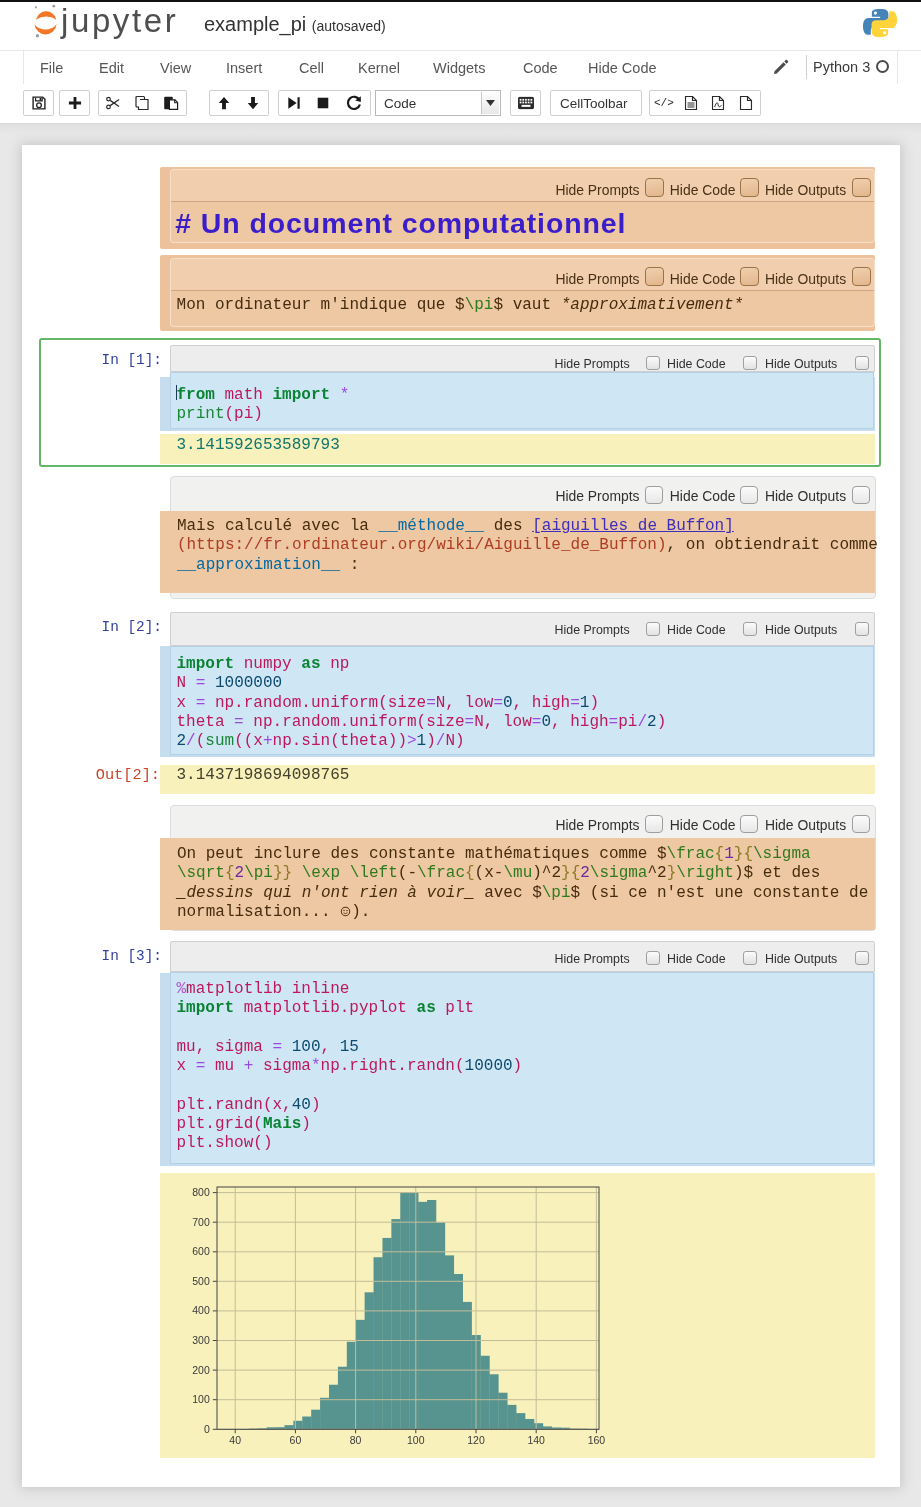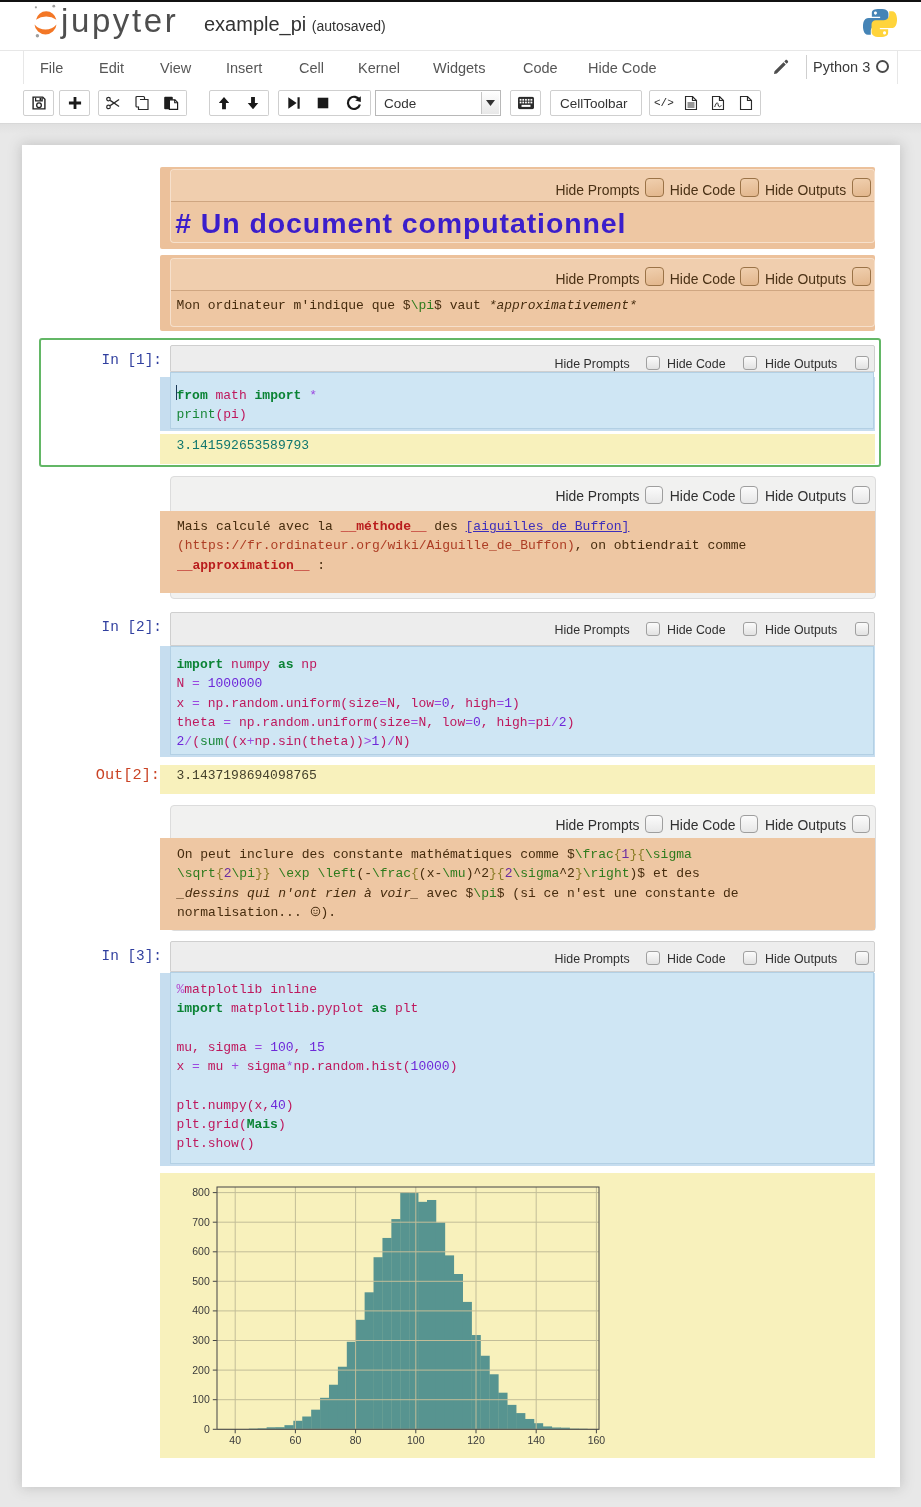--- a/index.html
+++ b/index.html
@@ -5,43 +5,43 @@
 html,body{margin:0;padding:0}
 body{width:921px;height:1507px;position:relative;background:#e8e8e8;font-family:"Liberation Sans",sans-serif;overflow:hidden}
 .abs{position:absolute}
 #topbar{left:0;top:0;width:921px;height:2px;background:#111}
 #header{left:0;top:2px;width:921px;height:48px;background:#fff}
 #menubar{left:0;top:50px;width:921px;height:34px;background:#fff;border-top:1px solid #e7e7e7}
 #toolbar{left:0;top:85px;width:921px;height:38px;background:#fff;border-bottom:1px solid #d8d8d8}
 #paper{left:22px;top:145px;width:878px;height:1342px;background:#fff;box-shadow:0 0 12px 1px rgba(87,87,87,0.25)}
 .menu{font-size:14.5px;color:#565656}
 .mono{font-family:"Liberation Mono",monospace;white-space:pre}
-.code{font-size:13px;line-height:19.3px}
+.code{font-size:16px;line-height:19.3px}
 .btn{position:absolute;top:90px;height:26px;background:#fff;border:1px solid #cfcfcf;border-radius:2px;box-sizing:border-box}
 .btn svg{position:absolute;left:50%;top:50%;transform:translate(-50%,-50%)}
 
 .ctbgrey{position:absolute;background:#ededed;border:1px solid #cfcfcf;border-radius:2px 2px 0 0;box-sizing:border-box}
 .hplabel{position:absolute;white-space:nowrap}
 .cb{position:absolute;box-sizing:border-box}
 .cb-code{width:14px;height:14px;border:1px solid #a0a0a0;border-radius:3px;background:linear-gradient(#fbfbfb,#e2e2e2)}
 .cb-mdA{width:19px;height:19px;border:1.5px solid #9b7347;border-radius:4px;background:linear-gradient(170deg,#f0cfae,#e2b68c)}
 .cb-mdB{width:18px;height:18px;border:1.5px solid #9e9e9e;border-radius:4px;background:linear-gradient(#fbfbfb,#e7e7e7)}
 .lbl-code{font-size:12.4px;color:#303030}
 .lbl-mdA{font-size:13.9px;color:#4a3115}
 .lbl-mdB{font-size:13.9px;color:#303030}
 
 .kw{color:#0a8334;font-weight:bold}
 .bi{color:#198738}
-.nm{color:#6d28d9}
+.nm{color:#0c4a6e}
 .op{color:#9b4ae0}
 .mg{color:#b44fd0}
 .pl{color:#be185d}
 
 .mdp{color:#462c0e}
-.mdb{color:#b91c1c;font-weight:bold}
+.mdb{color:#0369a1;font-weight:normal}
 .mde{color:#462c0e;font-style:italic}
 .mdl{color:#3d2ebb;text-decoration:underline}
 .mdu{color:#ad3d24}
 .mdg{color:#2e7b1d}
 .mbr{color:#8a7c26}
 .mnum{color:#6a2ca0}
 </style>
 </head>
 <body>
 <div class="abs" id="topbar"></div>
@@ -310,23 +310,23 @@
 <div class="abs hplabel lbl-code" style="left:667px;top:952.4px">Hide Code</div>
 <div class="abs cb cb-code" style="left:743px;top:951.3px"></div>
 <div class="abs hplabel lbl-code" style="left:765px;top:952.4px">Hide Outputs</div>
 <div class="abs cb cb-code" style="left:855px;top:951.3px"></div>
 <div class="abs" style="left:160px;top:972.7px;width:715px;height:193.3px;background:#c6ddef"></div>
 <div class="abs" style="left:170px;top:972px;width:704px;height:192px;background:#cfe6f4;border:1px solid #b3d0e4;box-sizing:border-box"></div>
 <div class="abs mono code" style="left:176.5px;top:979.9px"><span class="mg">%</span><span class="pl">matplotlib inline</span>
 <span class="kw">import</span><span class="pl"> matplotlib.pyplot </span><span class="kw">as</span><span class="pl"> plt</span>
 
 <span class="pl">mu, sigma </span><span class="op">=</span><span class="pl"> </span><span class="nm">100</span><span class="pl">, </span><span class="nm">15</span>
-<span class="pl">x </span><span class="op">=</span><span class="pl"> mu </span><span class="op">+</span><span class="pl"> sigma</span><span class="op">*</span><span class="pl">np.random.hist(</span><span class="nm">10000</span><span class="pl">)</span>
-
-<span class="pl">plt.numpy(x,</span><span class="nm">40</span><span class="pl">)</span>
+<span class="pl">x </span><span class="op">=</span><span class="pl"> mu </span><span class="op">+</span><span class="pl"> sigma</span><span class="op">*</span><span class="pl">np.right.randn(</span><span class="nm">10000</span><span class="pl">)</span>
+
+<span class="pl">plt.randn(x,</span><span class="nm">40</span><span class="pl">)</span>
 <span class="pl">plt.grid(</span><span class="kw">Mais</span><span class="pl">)</span>
 <span class="pl">plt.show()</span></div>
 
 <div class="abs" style="left:160px;top:1173px;width:715px;height:285.3px;background:#f8f1bc"></div>
 <svg class="abs" style="left:160px;top:1173px" width="715" height="285" viewBox="0 0 715 285">
 <g fill="#579490">
       <rect x="88.81" y="255.65" width="9.26" height="0.65"></rect>
 <rect x="97.71" y="255.32" width="9.26" height="0.98"></rect>
 <rect x="106.62" y="254.31" width="9.26" height="1.99"></rect>
 <rect x="115.53" y="254.20" width="9.26" height="2.10"></rect>

